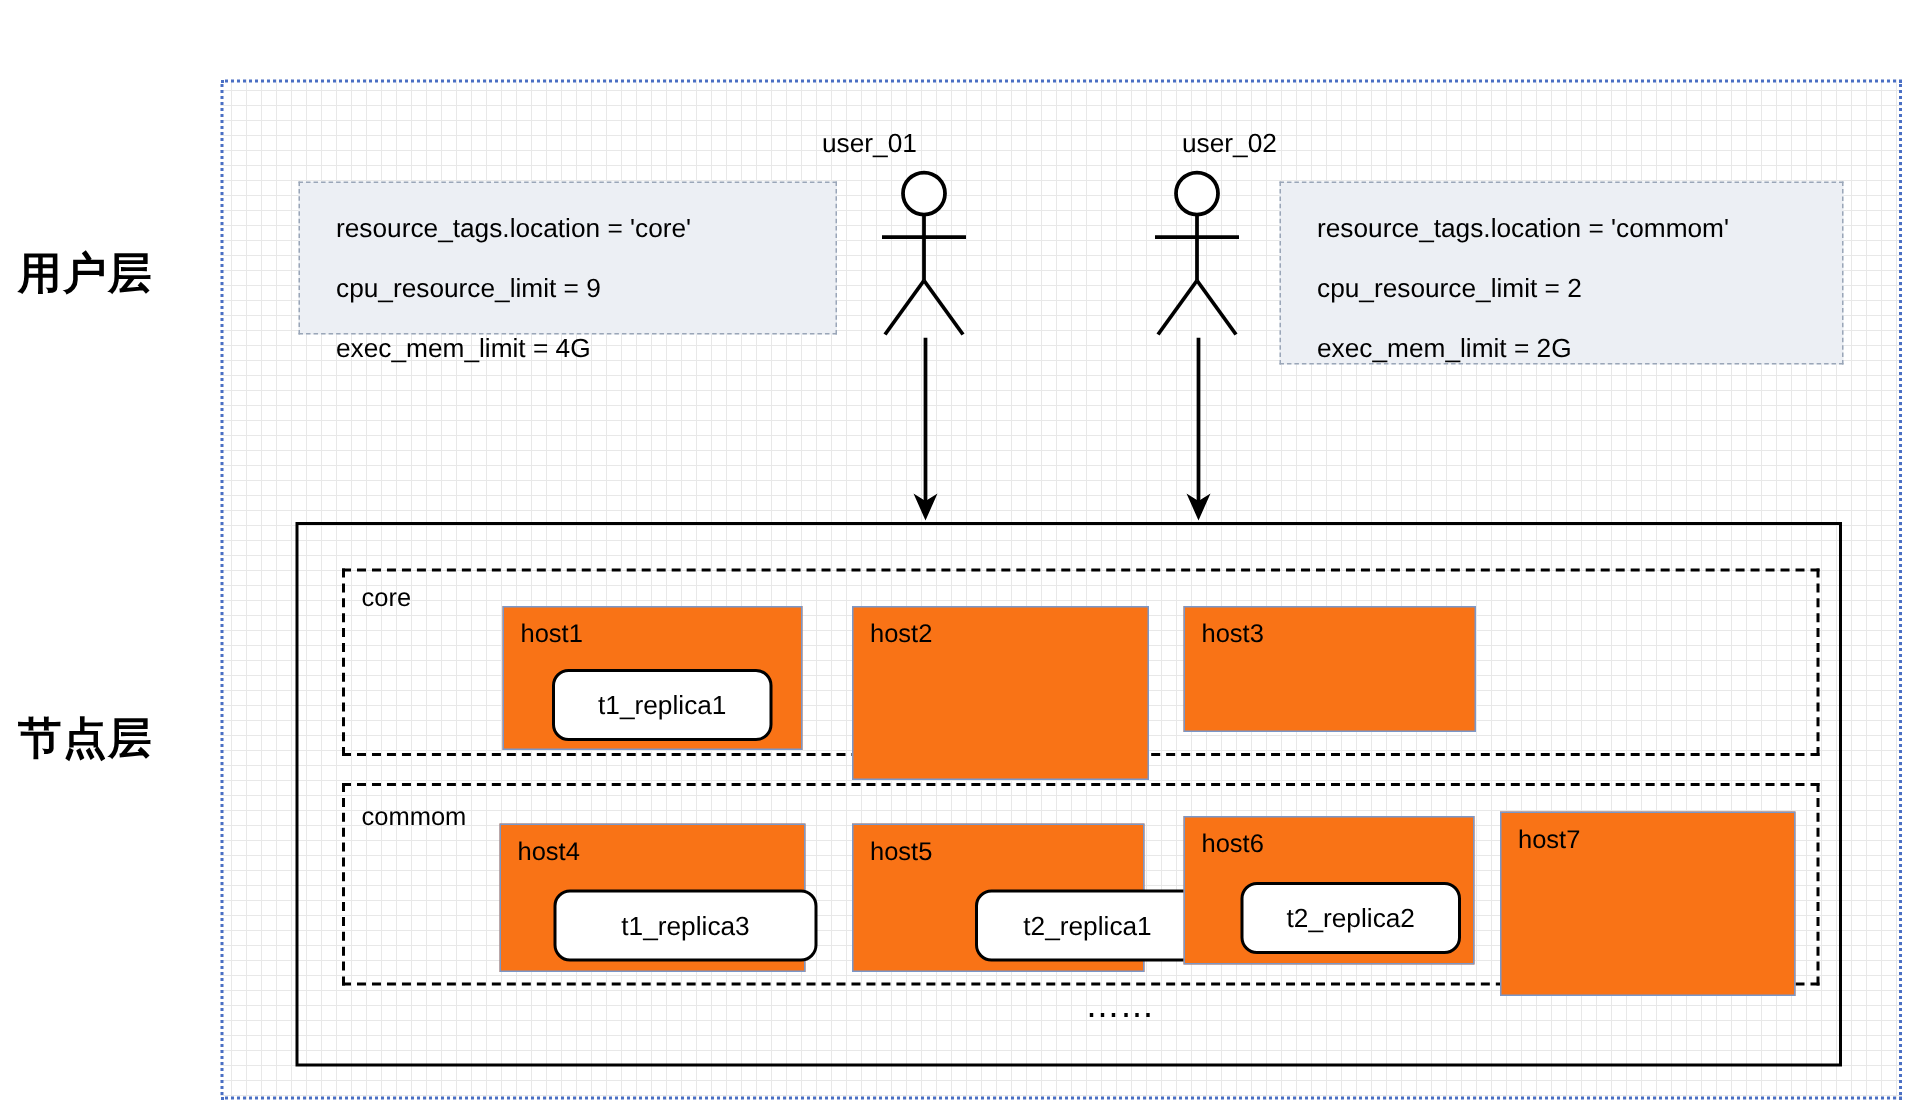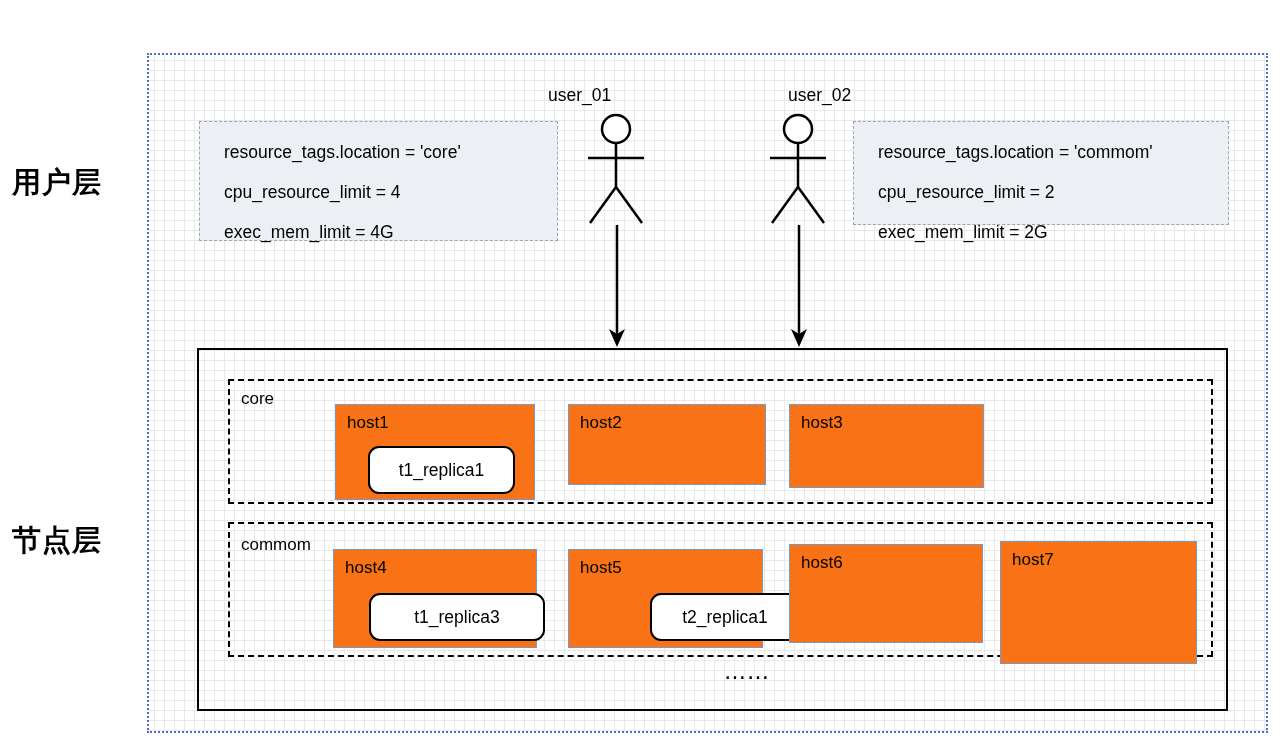--- a/index.html
+++ b/index.html
@@ -53,38 +53,38 @@
   .layer-caption {
     position: absolute;
     font-weight: bold;
     font-size: 29px;
     letter-spacing: 1px;
     color: #000000;
     white-space: nowrap;
     font-family: "DejaVu Sans", sans-serif;
   }
   #caption-user { left: 12px; top: 163px; }
-  #caption-node { left: 12px; top: 473px; margin-top: 48px; }
+  #caption-node { left: 12px; top: 473px; }
 
   
   .prop-box {
     position: absolute;
     box-sizing: border-box;
     background: #eceff4;
     border: 1px dashed #9aa6b8;
     padding: 10px 0 10px 24px;
   }
   .prop-line {
     font-size: 17.5px;
     line-height: 40px;
     white-space: nowrap;
     color: #000;
   }
-  #prop-left  { left: 199px;  top: 121px; width: 359px; height: 120px; }
-  #prop-right { left: 853px;  top: 121px; width: 376px; height: 104px; }
+  #prop-left  { left: 199px;  top: 121px; width: 359px; height: 102px; }
+  #prop-right { left: 853px;  top: 121px; width: 376px; height: 122px; }
 
   
   .user-label {
     position: absolute;
     font-size: 17.5px;
     white-space: nowrap;
   }
   #user1-label { left: 548px; top: 85px; }
   #user2-label { left: 788px; top: 85px; }
 
@@ -149,21 +149,21 @@
     display: flex;
     align-items: center;
     justify-content: center;
     font-size: 17.5px;
     white-space: nowrap;
     color: #000;
   }
 
   
   #host1 { left: 335px; top: 404px; width: 200px; height: 96px; }
-  #host2 { left: 568px; top: 404px; width: 198px; height: 81px; }
+  #host2 { left: 568px; top: 404px; width: 198px; height: 116px; }
   #host3 { left: 789px; top: 404px; width: 195px; height: 84px; }
   #host1 .replica-box { left: 32px;  top: 41px; width: 147px; height: 48px; }
   #host2 .replica-box { left: 33px;  top: 41px; width: 152px; height: 48px; }
 
   
   #host4 { left: 333px;  top: 549px; width: 204px; height: 99px; }
   #host5 { left: 568px;  top: 549px; width: 195px; height: 99px; }
   #host6 { left: 789px;  top: 544px; width: 194px; height: 99px; }
   #host7 { left: 1000px; top: 541px; width: 197px; height: 123px; }
   #host4 .replica-box { left: 35px; top: 43px; width: 176px; height: 48px; }
@@ -186,21 +186,21 @@
 <body>
 
 <div id="canvas"></div>
 <div id="canvas-border"></div>
 
 <div id="caption-user" class="layer-caption">用户层</div>
 <div id="caption-node" class="layer-caption">节点层</div>
 
 <div id="prop-left" class="prop-box">
   <div class="prop-line">resource_tags.location = 'core'</div>
-  <div class="prop-line">cpu_resource_limit = 4</div>
+  <div class="prop-line">cpu_resource_limit = 9</div>
   <div class="prop-line">exec_mem_limit = 4G</div>
 </div>
 
 <div id="prop-right" class="prop-box">
   <div class="prop-line">resource_tags.location = 'commom'</div>
   <div class="prop-line">cpu_resource_limit = 2</div>
   <div class="prop-line">exec_mem_limit = 2G</div>
 </div>
 
 <div id="user1-label" class="user-label">user_01</div>
@@ -259,18 +259,19 @@
 <div id="host4" class="host-box">
   <span class="host-label">host4</span>
   <div class="replica-box">t1_replica3</div>
 </div>
 <div id="host5" class="host-box">
   <span class="host-label">host5</span>
   <div class="replica-box">t2_replica1</div>
 </div>
 <div id="host6" class="host-box">
   <span class="host-label">host6</span>
+  <div class="replica-box">t2_replica2</div>
 </div>
 <div id="host7" class="host-box">
   <span class="host-label">host7</span>
 </div>
 
 <div id="ellipsis">……</div>
 
 </body></html>

